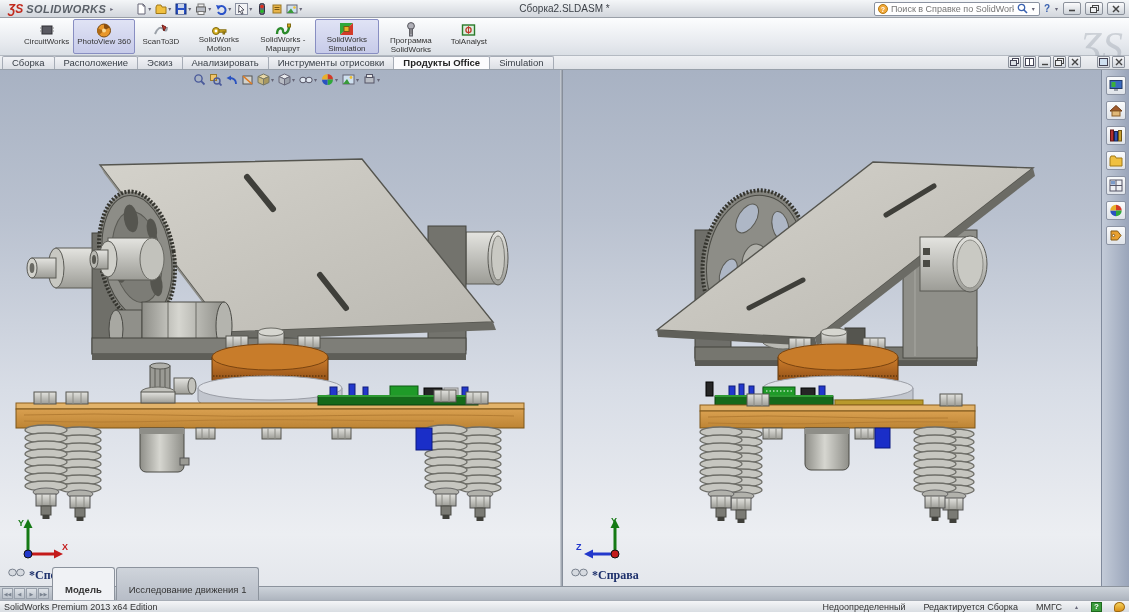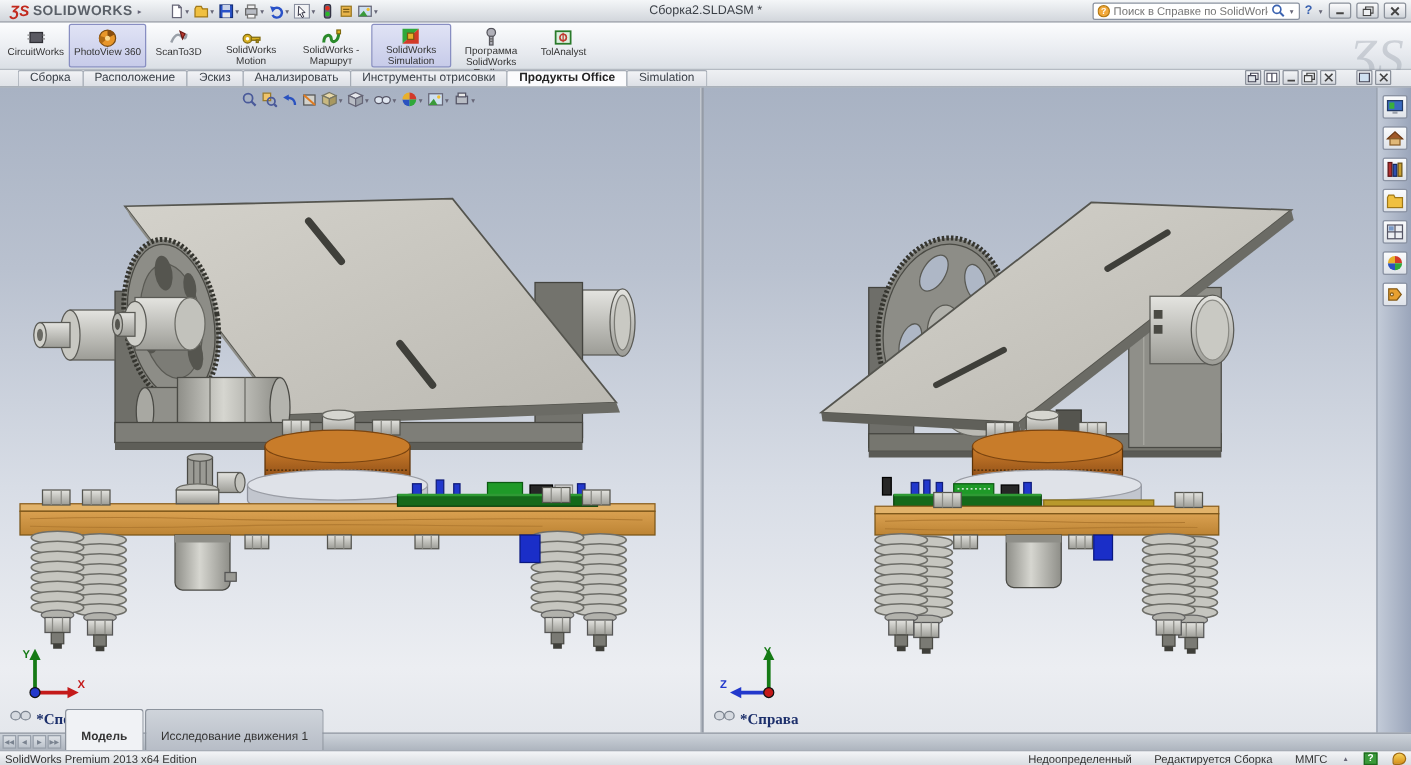--- a/index.html
+++ b/index.html
@@ -4,47 +4,47 @@
 <style>
   *{box-sizing:border-box;margin:0;padding:0}
   body{width:1129px;height:612px;overflow:hidden;position:relative;
        font-family:"Liberation Sans",sans-serif;font-size:10px;color:#333;background:#dfe2e7}
 
   
   .titlebar{height:18px;background:linear-gradient(#f4f6f8,#d2d6dc);border-bottom:1px solid #9aa0a8;
             display:flex;align-items:center;padding:0 4px;position:relative;z-index:6}
   .logo{display:flex;align-items:center;gap:3px;padding:0 4px}
   .logo-mark{color:#c22a1e;font-weight:bold;font-style:italic;font-size:12px}
-  .logo-text{font-weight:bold;color:#5a6068;font-size:11px;letter-spacing:.4px}
+  .logo-text{font-weight:bold;font-style:italic;color:#5a6068;font-size:11px;letter-spacing:.4px}
   .mini-drop{font-size:6px;color:#667;margin:0 1px}
   .qat{display:flex;align-items:center;gap:1px;margin-left:16px}
   .qbtn{display:flex;align-items:center;height:15px;padding:0 1px;border-radius:2px}
   .apptitle{position:absolute;left:50%;transform:translateX(-50%);font-size:10px;color:#3a3f46}
   .tb-right{margin-left:auto;display:flex;align-items:center;gap:4px}
   .searchbox{display:flex;align-items:center;background:#fff;border:1px solid #8a92a0;border-radius:2px;
              height:14px;width:166px;padding:0 3px;gap:3px}
   .searchbox input{border:none;outline:none;flex:1;font-size:9px;color:#555;font-family:"Liberation Sans",sans-serif;min-width:0}
   .helpmark{font-size:10px;color:#3a62b0;font-weight:bold}
   .winbtn{width:18px;height:13px;border:1px solid #8b919b;border-radius:2px;
           background:linear-gradient(#fbfbfc,#cfd4da);display:flex;align-items:center;justify-content:center}
 
   
   .ribbon{height:38px;background:linear-gradient(#fcfdfe,#e6e9ee 70%,#dadfe5);border-bottom:1px solid #b4bac2;
-          display:flex;align-items:stretch;padding:0 2px;position:relative;z-index:5}
+          display:flex;align-items:stretch;padding:0 20px;position:relative;z-index:5}
   .rbtn{min-width:52px;max-width:64px;display:flex;flex-direction:column;align-items:center;
         padding:2px 3px 0 3px;margin:1px 0;border:1px solid transparent;border-radius:2px;
         text-align:center;font-size:8px;line-height:1.1;color:#333}
   .rbtn.sel{background:linear-gradient(#e0e3f5,#c7cbe9);border-color:#888ec2}
   .ric{height:16px;display:flex;align-items:center;justify-content:center}
   .watermark{position:absolute;right:6px;top:8px;font-family:"Liberation Serif",serif;font-style:italic;
              font-size:42px;color:#8f97a3;opacity:.35;line-height:1;pointer-events:none}
 
   
   .cmdtabs{height:14px;background:linear-gradient(#eef0f3,#dfe2e7);border-bottom:1px solid #98a0aa;
-           display:flex;align-items:flex-end;padding:0 14px;position:relative;z-index:5}
+           display:flex;align-items:flex-end;padding:0 2px;position:relative;z-index:5}
   .ctab{height:13px;line-height:12px;padding:0 9px;border:1px solid #a6acb6;border-bottom:none;
         background:linear-gradient(#f2f3f6,#dcdfe5);border-radius:2px 2px 0 0;font-size:9.5px;color:#3a4048}
   .ctab+.ctab{margin-left:-1px}
   .ctab.active{background:#fbfbfd;font-weight:bold;color:#222}
   .ct-right{margin-left:auto;display:flex;align-items:center;gap:2px;padding:0 2px 1px 0}
   .wbtn{width:13px;height:12px;border:1px solid #8b919b;border-radius:1px;
         background:linear-gradient(#f4f5f7,#d4d8de);display:flex;align-items:center;justify-content:center}
   .ct-gap{width:12px}
 
   

